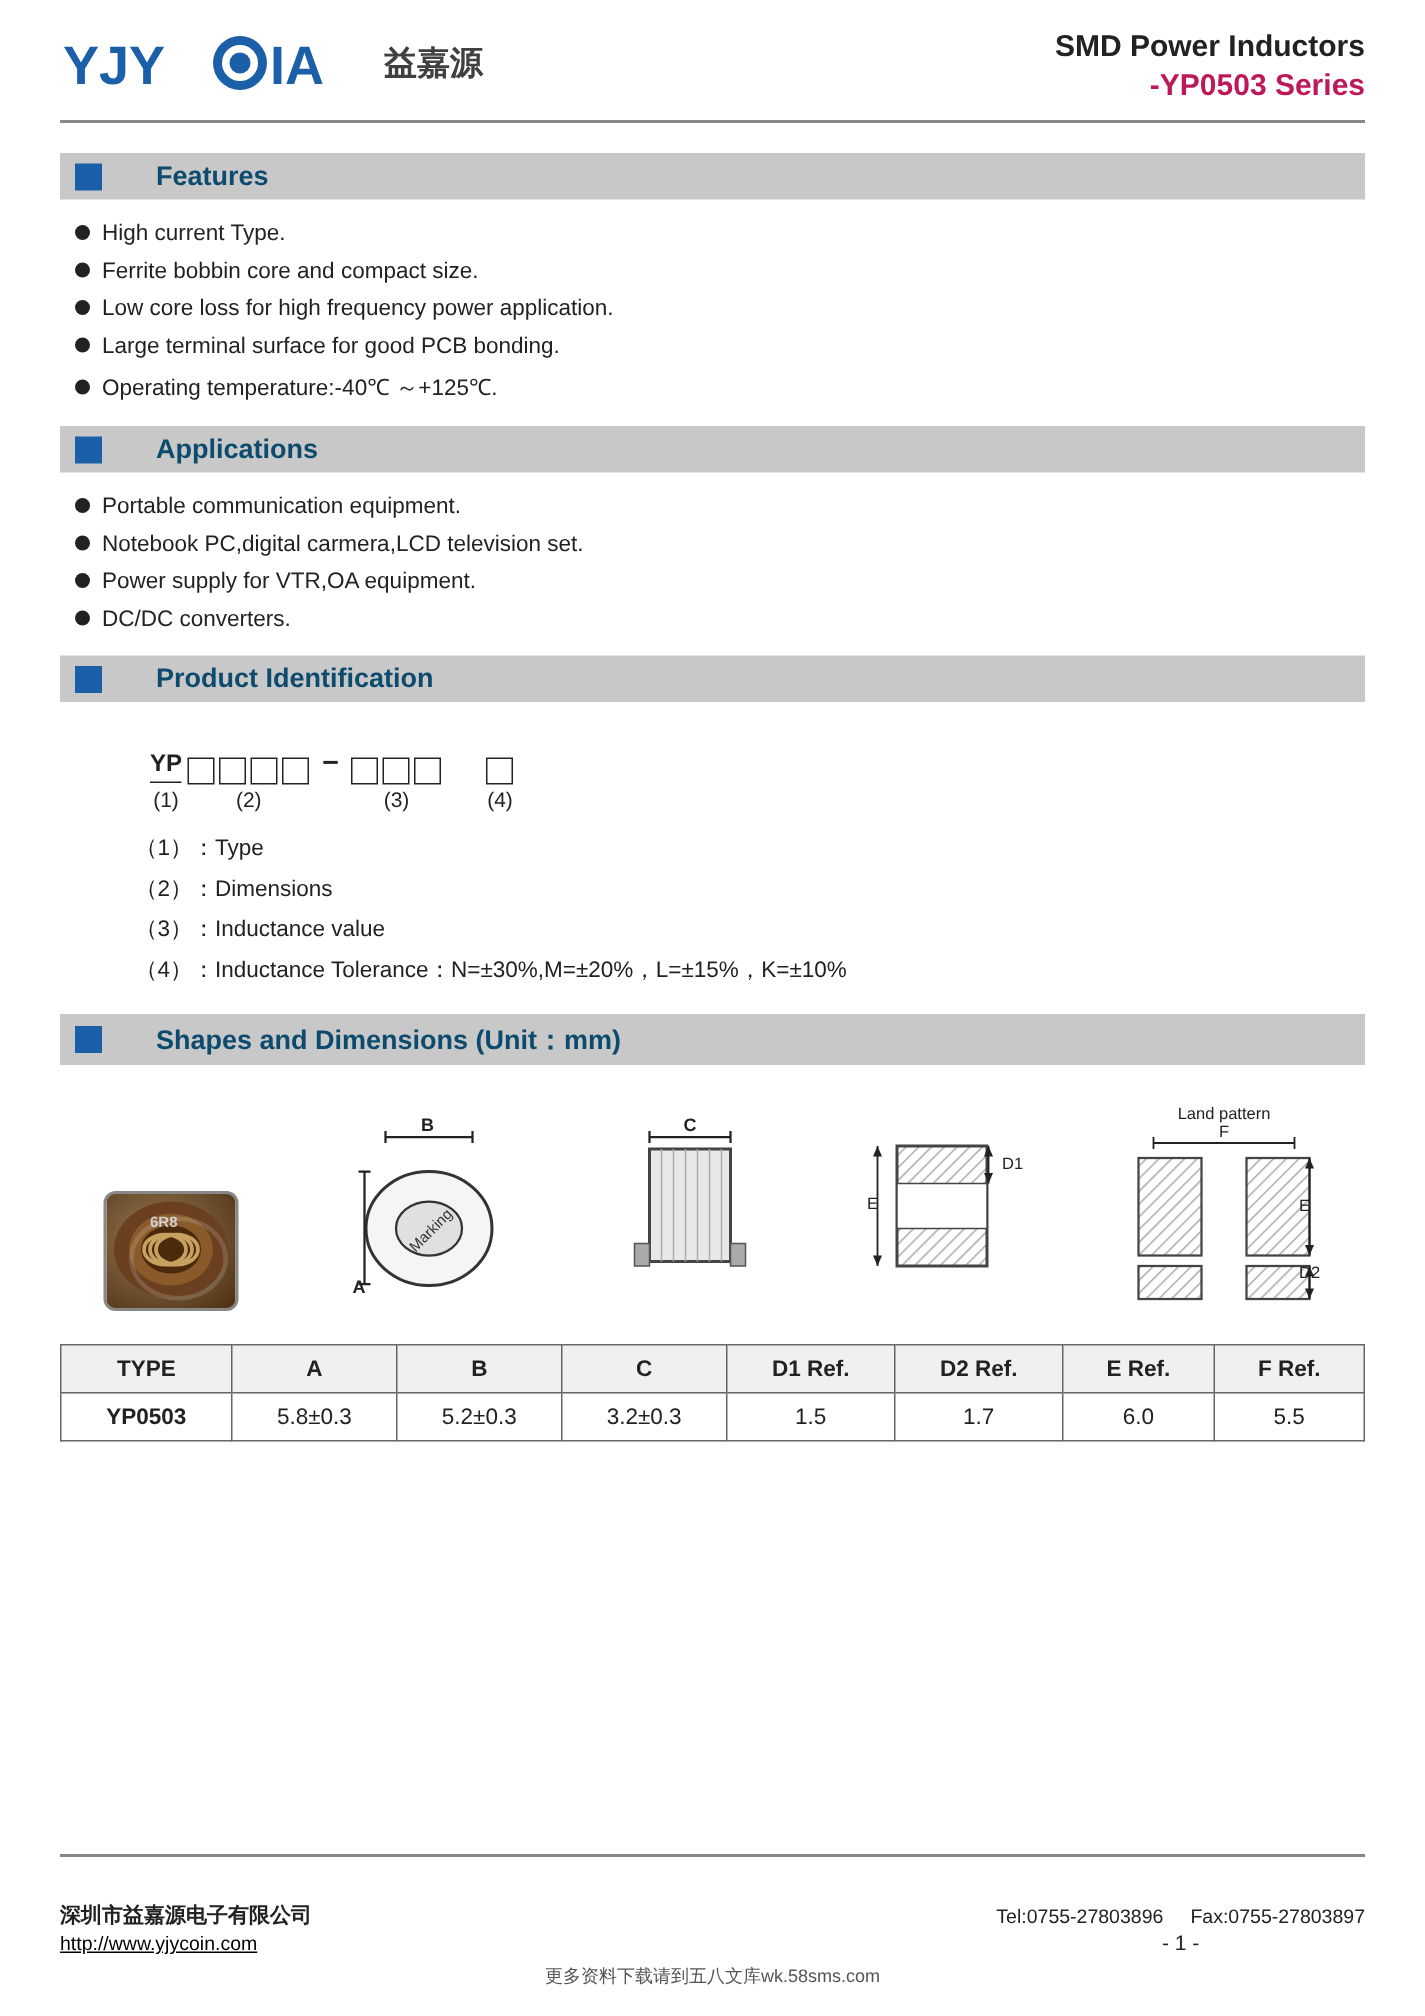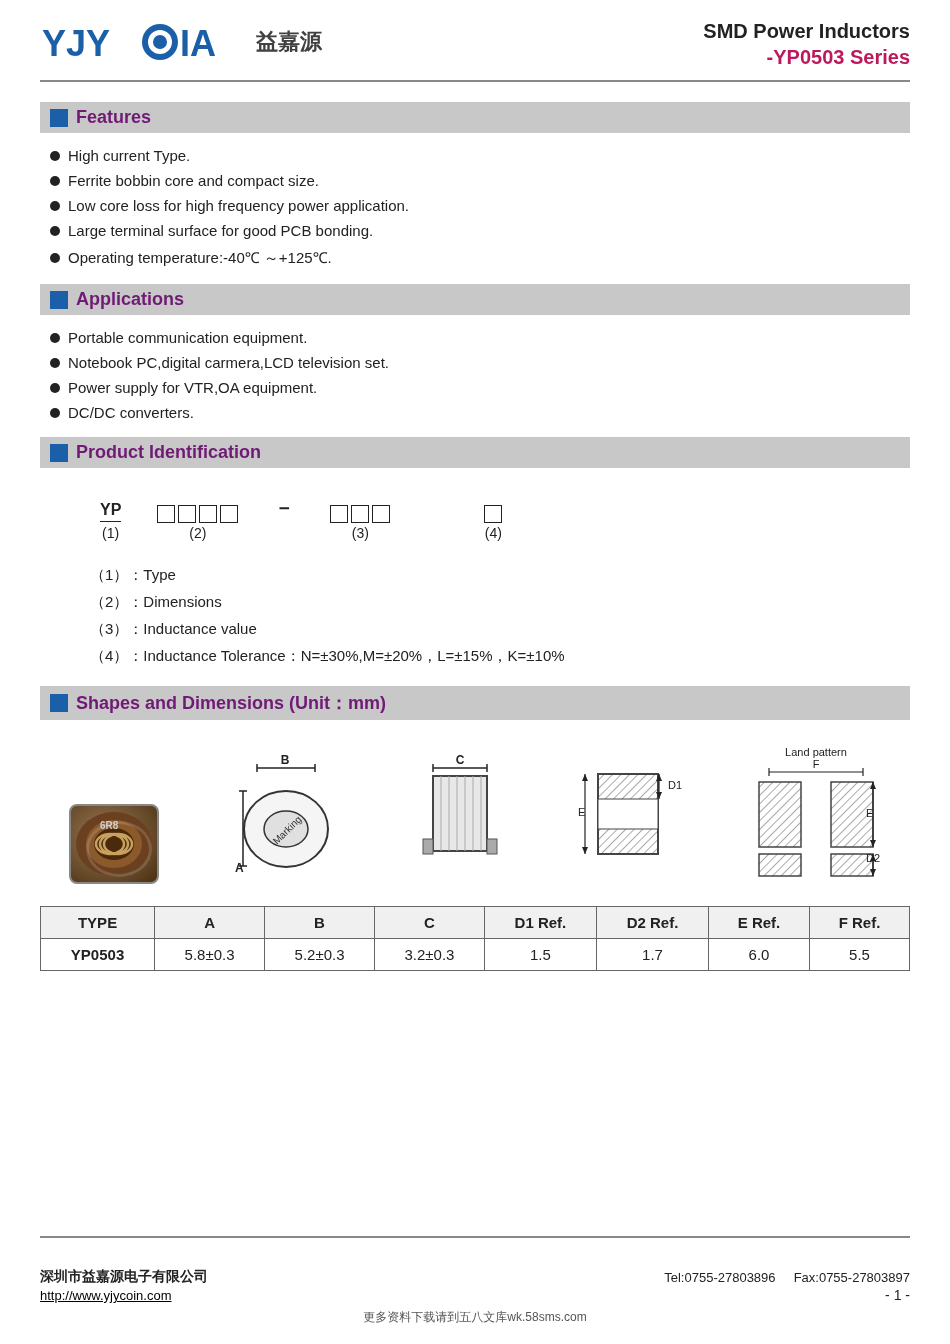--- a/index.html
+++ b/index.html
@@ -62,21 +62,22 @@
     .section-bar .bar-icon {
       display: inline-block;
       width: 18px;
       height: 18px;
       background: #1a5fa8;
       flex-shrink: 0;
     }
     .section-bar .bar-title {
       font-size: 18px;
       font-weight: bold;
-      color: #701a75;
+      color: #0c4a6e;
+      margin-left: 28px;
     }
 
     
     .bullet-list {
       list-style: none;
       padding: 0;
       margin: 2px 0 2px 10px;
     }
     .bullet-list li {
       display: flex;
@@ -125,21 +126,21 @@
     }
 
     
     .inductor-photo {
       width: 90px;
       height: 80px;
       border-radius: 8px;
       background: radial-gradient(ellipse at 40% 40%, #a0825a 0%, #7a5c3a 40%, #4a3010 100%);
       border: 2px solid #888;
       display: flex;
-      align-items: flex-end;
+      align-items: flex-start;
       justify-content: center;
       font-size: 11px;
       color: #fff;
       font-weight: bold;
       position: relative;
       overflow: hidden;
     }
     .inductor-photo::after {
       content: '';
       position: absolute;
@@ -189,21 +190,21 @@
       font-weight: bold;
       font-size: 14px;
     }
     .footer-left .website {
       color: #000000;
       text-decoration: underline;
     }
     .footer-right {
       display: flex;
       flex-direction: column;
-      align-items: flex-end;
+      align-items: center;
       gap: 2px;
     }
     .footer-right .contact {
       font-size: 13px;
     }
     .footer-right .page-num {
       font-size: 14px;
     }
     .footer-bottom {
       text-align: center;
@@ -293,21 +294,21 @@
         <span class="dot"></span>
         <span>DC/DC converters.</span>
       </li>
   </ul>
 
   <div class="section-bar">
     <span class="bar-icon"></span>
     <span class="bar-title">Product Identification</span>
   </div>
 
-  <div style="margin: 18px 20px 11px 60px; display: flex; align-items: flex-end; gap: 36px;">
+  <div style="margin: 18px 20px 1px 60px; display: flex; align-items: flex-end; gap: 4px;">
 
     <div style="display:flex;flex-direction:column;align-items:center;">
       <span style="font-weight:bold;font-size:16px;border-bottom:1.5px solid #222;padding-bottom:2px;">YP</span>
       <span style="font-size:14px;margin-top:3px;">(1)</span>
     </div>
 
     <div style="display:flex;flex-direction:column;align-items:center;">
       <div style="display:flex;gap:3px;margin-bottom:2px;">
         <span class="pid-box"></span>
         <span class="pid-box"></span>

